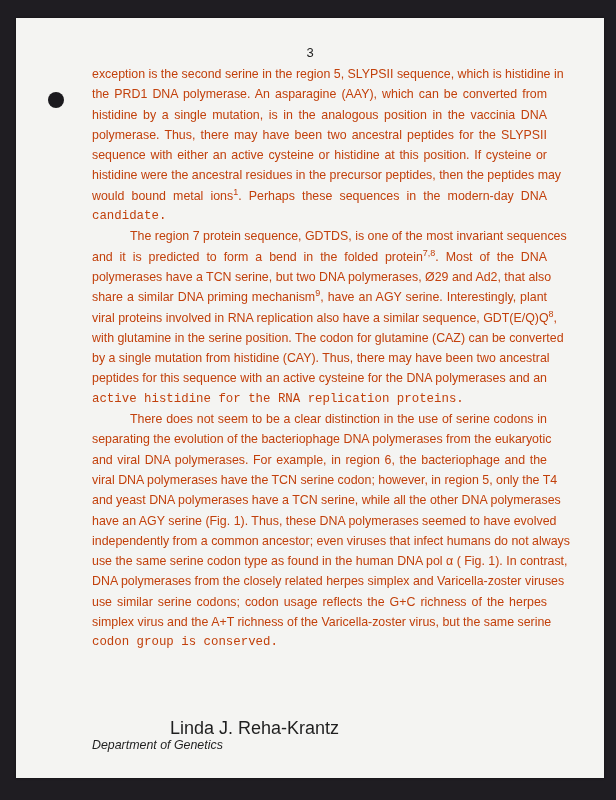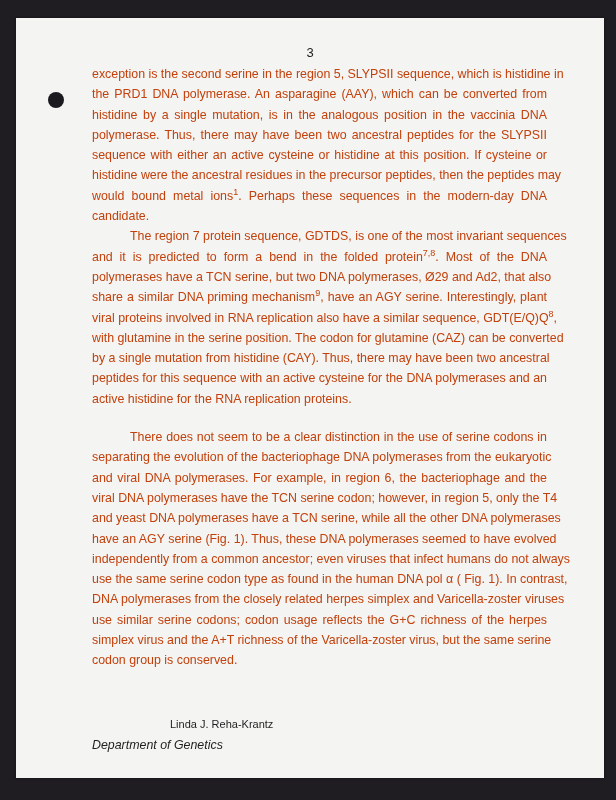--- a/index.html
+++ b/index.html
@@ -36,26 +36,26 @@
     position: absolute;
     left: 76px; top: 46px;
     width: 455px;
     font-size: 12.4px;
     line-height: 20.3px;
     color: #c2410c;
     text-align: justify;
   }
   .para { margin: 0; text-indent: 0; }
   .line { display: block; text-align: justify; text-align-last: justify; white-space: nowrap; }
-  .line.last { text-align-last: left; }
+  .line.last { text-align-last: left; font-family: Liberation Mono, monospace; }
   sup { font-size: 9px; vertical-align: 5px; line-height: 0; }
   .signature {
     position: absolute;
     left: 170px; top: 700px;
-    font-size: 11px;
+    font-size: 18px;
     color: #1f1f1f;
   }
   .department {
     position: absolute;
     left: 92px; top: 720px;
     font-size: 12.4px;
     font-style: italic;
     color: #1f1f1f;
   }
   .signature, .department { transform: translateX(-16px); }
@@ -82,21 +82,21 @@
         <span class="line"><span>and it is predicted to form a bend in the folded protein</span><sup>7,8</sup><span>.  Most of the DNA</span></span>
         <span class="line">polymerases have a TCN serine, but two DNA polymerases, Ø29 and Ad2, that also</span>
         <span class="line"><span>share a similar DNA priming mechanism</span><sup>9</sup><span>, have an AGY serine.  Interestingly, plant</span></span>
         <span class="line"><span>viral proteins involved in RNA replication also have a similar sequence, GDT(E/Q)Q</span><sup>8</sup><span>,</span></span>
         <span class="line">with glutamine in the serine position.  The codon for glutamine (CAZ) can be converted</span>
         <span class="line">by a single mutation from histidine (CAY).  Thus, there may have been two ancestral</span>
         <span class="line">peptides for this sequence with an active cysteine for the DNA polymerases and an</span>
         <span class="line last">active histidine for the RNA replication proteins.</span>
       </div>
       <div class="para">
-        <span class="line" style="text-indent: 38px; margin-top: 18px;">There does not seem to be a clear distinction in the use of serine codons in</span>
+        <span class="line" style="text-indent: 38px;">There does not seem to be a clear distinction in the use of serine codons in</span>
         <span class="line">separating the evolution of the bacteriophage DNA polymerases from the eukaryotic</span>
         <span class="line">and viral DNA polymerases.  For example, in region 6, the bacteriophage and the</span>
         <span class="line">viral DNA polymerases have the TCN serine codon; however, in region 5, only the T4</span>
         <span class="line">and yeast DNA polymerases have a TCN serine, while all the other DNA polymerases</span>
         <span class="line">have an AGY serine (Fig. 1).  Thus, these DNA polymerases seemed to have evolved</span>
         <span class="line">independently from a common ancestor; even viruses that infect humans do not always</span>
         <span class="line">use the same serine codon type as found in the human DNA pol α ( Fig. 1).  In contrast,</span>
         <span class="line">DNA polymerases from the closely related herpes simplex and Varicella-zoster viruses</span>
         <span class="line">use similar serine codons; codon usage reflects the G+C richness of the herpes</span>
         <span class="line">simplex virus and the A+T richness of the Varicella-zoster virus, but the same serine</span>

